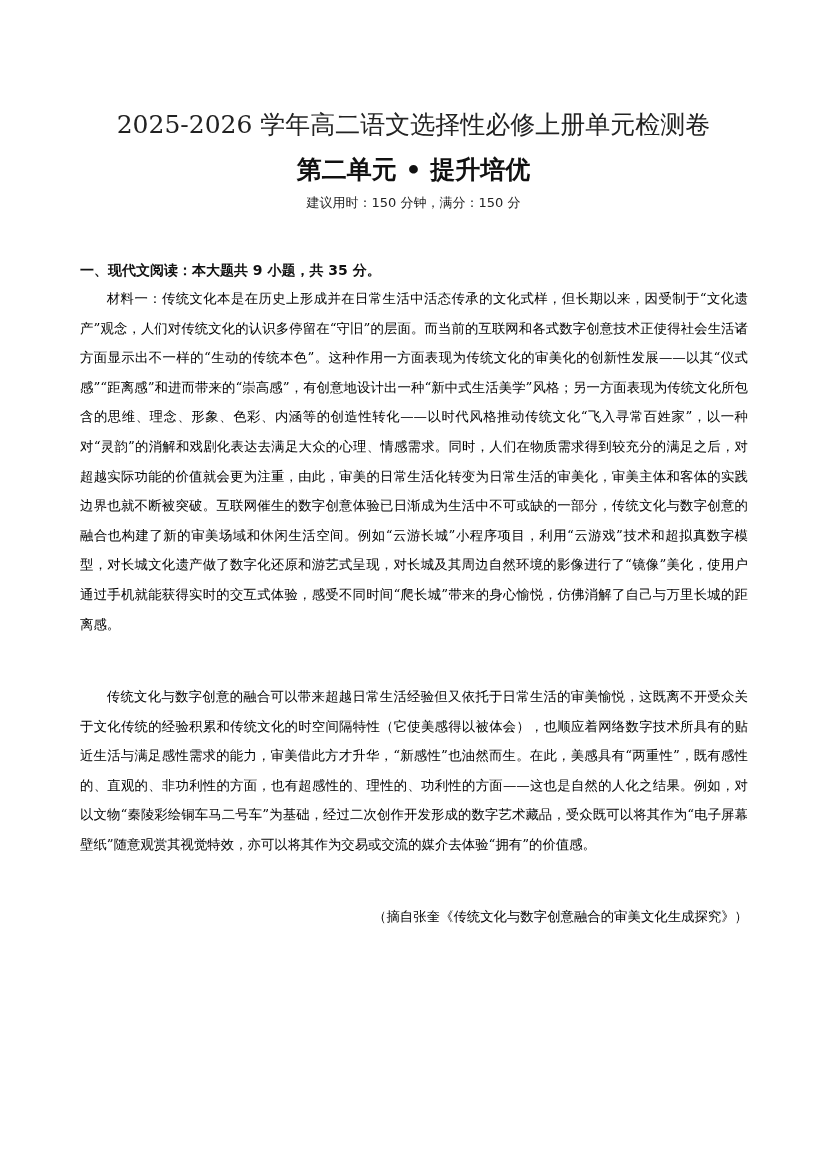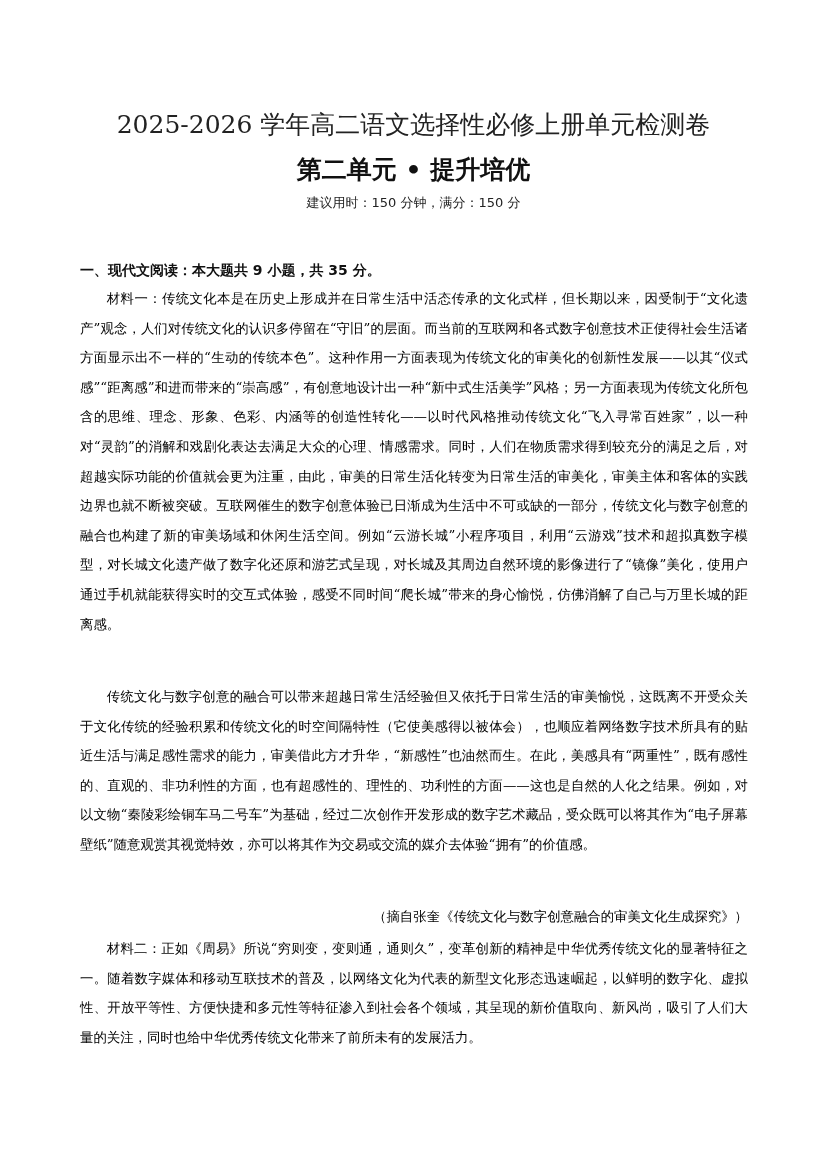--- a/index.html
+++ b/index.html
@@ -48,16 +48,13 @@
   </div>
 
   <div class="body-text" id="cite">
     <p class="citation">（摘自张奎《传统文化与数字创意融合的审美文化生成探究》）</p>
   </div>
 
   <div class="body-text" id="p2">
     <p class="para">传统文化与数字创意的融合可以带来超越日常生活经验但又依托于日常生活的审美愉悦，这既离不开受众关于文化传统的经验积累和传统文化的时空间隔特性（它使美感得以被体会），也顺应着网络数字技术所具有的贴近生活与满足感性需求的能力，审美借此方才升华，“新感性”也油然而生。在此，美感具有“两重性”，既有感性的、直观的、非功利性的方面，也有超感性的、理性的、功利性的方面——这也是自然的人化之结果。例如，对以文物“秦陵彩绘铜车马二号车”为基础，经过二次创作开发形成的数字艺术藏品，受众既可以将其作为“电子屏幕壁纸”随意观赏其视觉特效，亦可以将其作为交易或交流的媒介去体验“拥有”的价值感。</p>
   </div>
 
-  <div class="body-text" id="p3">
-    <p class="para">材料二：正如《周易》所说“穷则变，变则通，通则久”，变革创新的精神是中华优秀传统文化的显著特征之一。随着数字媒体和移动互联技术的普及，以网络文化为代表的新型文化形态迅速崛起，以鲜明的数字化、虚拟性、开放平等性、方便快捷和多元性等特征渗入到社会各个领域，其呈现的新价值取向、新风尚，吸引了人们大量的关注，同时也给中华优秀传统文化带来了前所未有的发展活力。</p>
-  </div>
 </div>
 
 </body></html>

